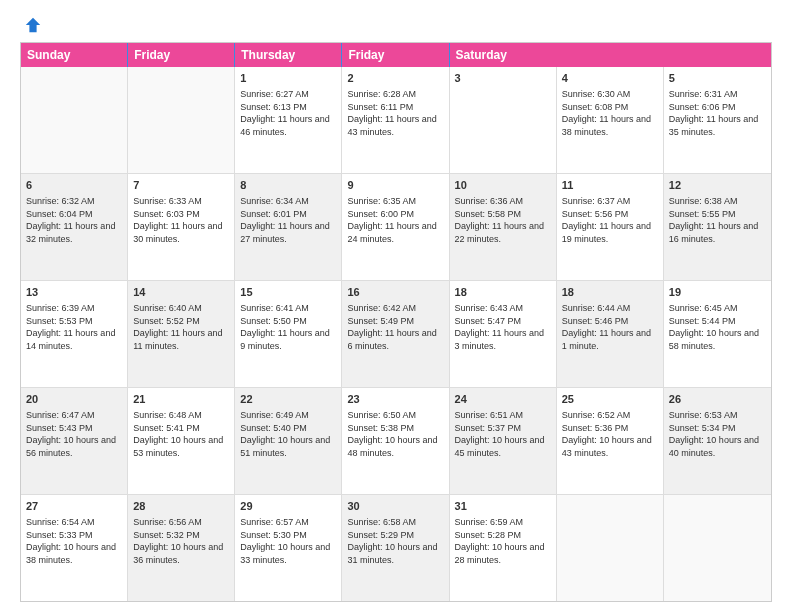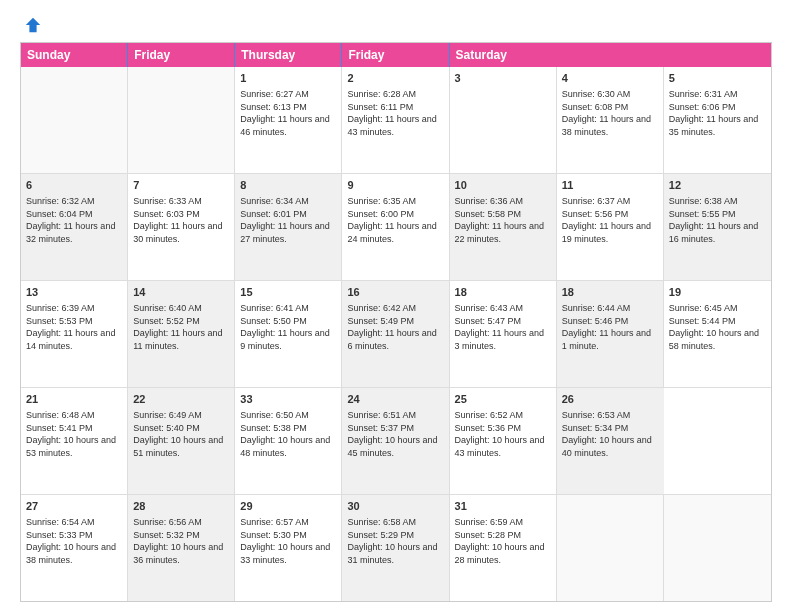--- a/index.html
+++ b/index.html
@@ -168,23 +168,24 @@
         <div class="cal-row">
           <div class="cal-cell"><span class="day-num">13</span><span class="cell-info">Sunrise: 6:39 AM<br>Sunset: 5:53 PM<br>Daylight: 11 hours and 14 minutes.</span></div>
           <div class="cal-cell shaded"><span class="day-num">14</span><span class="cell-info">Sunrise: 6:40 AM<br>Sunset: 5:52 PM<br>Daylight: 11 hours and 11 minutes.</span></div>
           <div class="cal-cell"><span class="day-num">15</span><span class="cell-info">Sunrise: 6:41 AM<br>Sunset: 5:50 PM<br>Daylight: 11 hours and 9 minutes.</span></div>
           <div class="cal-cell shaded"><span class="day-num">16</span><span class="cell-info">Sunrise: 6:42 AM<br>Sunset: 5:49 PM<br>Daylight: 11 hours and 6 minutes.</span></div>
           <div class="cal-cell"><span class="day-num">18</span><span class="cell-info">Sunrise: 6:43 AM<br>Sunset: 5:47 PM<br>Daylight: 11 hours and 3 minutes.</span></div>
           <div class="cal-cell shaded"><span class="day-num">18</span><span class="cell-info">Sunrise: 6:44 AM<br>Sunset: 5:46 PM<br>Daylight: 11 hours and 1 minute.</span></div>
           <div class="cal-cell"><span class="day-num">19</span><span class="cell-info">Sunrise: 6:45 AM<br>Sunset: 5:44 PM<br>Daylight: 10 hours and 58 minutes.</span></div>
         </div>
         <div class="cal-row">
+          <div class="cal-cell shaded"><span class="day-num">20</span><span class="cell-info">Sunrise: 6:47 AM<br>Sunset: 5:43 PM<br>Daylight: 10 hours and 56 minutes.</span></div>
           <div class="cal-cell"><span class="day-num">21</span><span class="cell-info">Sunrise: 6:48 AM<br>Sunset: 5:41 PM<br>Daylight: 10 hours and 53 minutes.</span></div>
           <div class="cal-cell shaded"><span class="day-num">22</span><span class="cell-info">Sunrise: 6:49 AM<br>Sunset: 5:40 PM<br>Daylight: 10 hours and 51 minutes.</span></div>
-          <div class="cal-cell"><span class="day-num">33</span><span class="cell-info">Sunrise: 6:50 AM<br>Sunset: 5:38 PM<br>Daylight: 10 hours and 48 minutes.</span></div>
+          <div class="cal-cell"><span class="day-num">23</span><span class="cell-info">Sunrise: 6:50 AM<br>Sunset: 5:38 PM<br>Daylight: 10 hours and 48 minutes.</span></div>
           <div class="cal-cell shaded"><span class="day-num">24</span><span class="cell-info">Sunrise: 6:51 AM<br>Sunset: 5:37 PM<br>Daylight: 10 hours and 45 minutes.</span></div>
           <div class="cal-cell"><span class="day-num">25</span><span class="cell-info">Sunrise: 6:52 AM<br>Sunset: 5:36 PM<br>Daylight: 10 hours and 43 minutes.</span></div>
           <div class="cal-cell shaded"><span class="day-num">26</span><span class="cell-info">Sunrise: 6:53 AM<br>Sunset: 5:34 PM<br>Daylight: 10 hours and 40 minutes.</span></div>
         </div>
         <div class="cal-row">
           <div class="cal-cell"><span class="day-num">27</span><span class="cell-info">Sunrise: 6:54 AM<br>Sunset: 5:33 PM<br>Daylight: 10 hours and 38 minutes.</span></div>
           <div class="cal-cell shaded"><span class="day-num">28</span><span class="cell-info">Sunrise: 6:56 AM<br>Sunset: 5:32 PM<br>Daylight: 10 hours and 36 minutes.</span></div>
           <div class="cal-cell"><span class="day-num">29</span><span class="cell-info">Sunrise: 6:57 AM<br>Sunset: 5:30 PM<br>Daylight: 10 hours and 33 minutes.</span></div>
           <div class="cal-cell shaded"><span class="day-num">30</span><span class="cell-info">Sunrise: 6:58 AM<br>Sunset: 5:29 PM<br>Daylight: 10 hours and 31 minutes.</span></div>
           <div class="cal-cell"><span class="day-num">31</span><span class="cell-info">Sunrise: 6:59 AM<br>Sunset: 5:28 PM<br>Daylight: 10 hours and 28 minutes.</span></div>

